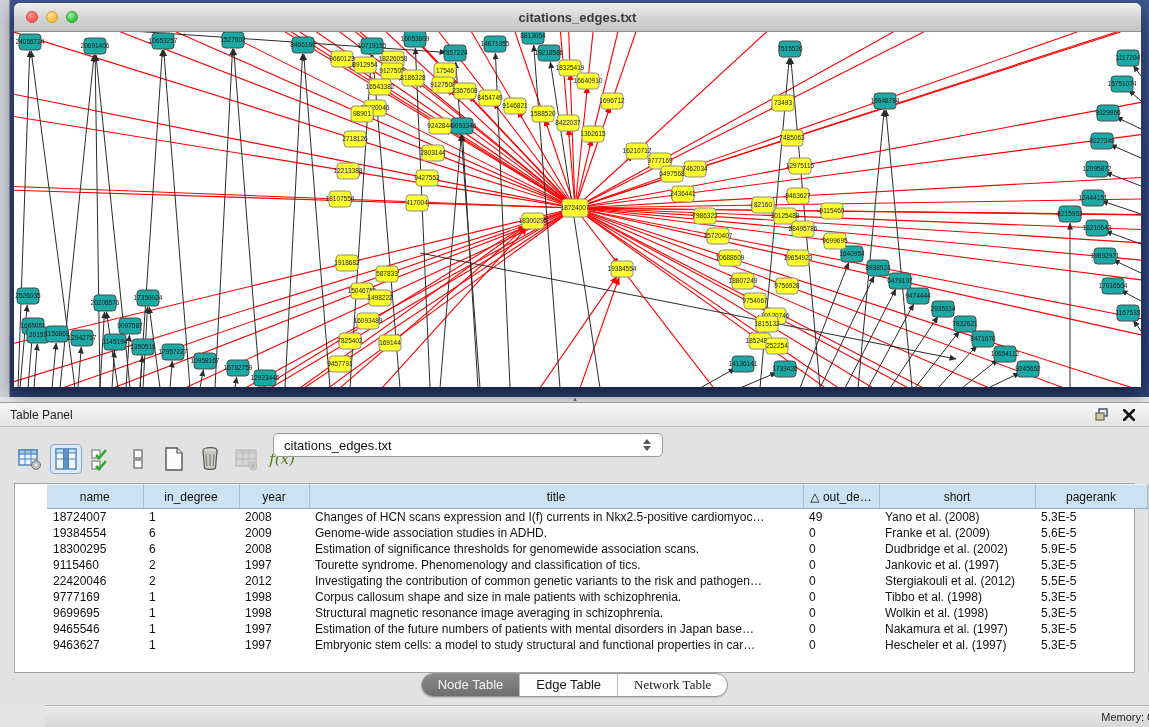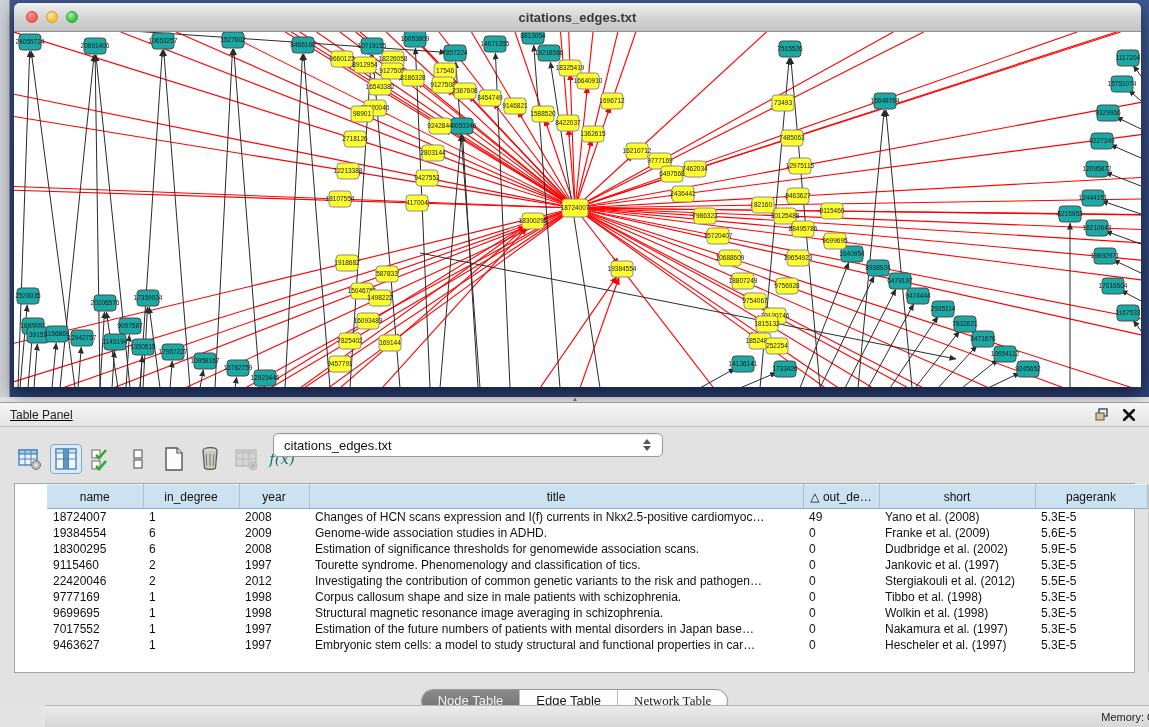--- a/index.html
+++ b/index.html
@@ -23,54 +23,54 @@
   .light.red{background:radial-gradient(circle at 35% 30%,#ff9b94,#f95f57 60%);border:1px solid #ce4840;}
   .light.yellow{background:radial-gradient(circle at 35% 30%,#ffe6a8,#fbbe3e 60%);border:1px solid #d09c2f;}
   .light.green{background:radial-gradient(circle at 35% 30%,#a8efa8,#3ec447 60%);border:1px solid #2f9e38;}
   .win-title{width:100%;text-align:center;font-size:13px;font-weight:bold;color:#3a3a3a;}
   .graph-canvas{position:relative;width:1127px;height:356px;background:#ffffff;overflow:hidden;}
   .graph-canvas svg{display:block;}
   .g-label{font-size:6.5px;fill:#1a1a1a;pointer-events:none;}
   
   .panel-titlebar{position:absolute;left:0;top:402px;width:1149px;height:25px;
     background:linear-gradient(180deg,#f6f6f6,#e4e4e4);border-top:1px solid #9b9b9b;
-    border-bottom:1px solid #c2c2c2;box-sizing:border-box;display:flex;align-items:center;text-decoration:underline;}
+    border-bottom:1px solid #c2c2c2;box-sizing:border-box;display:flex;align-items:center;}
   .panel-title{font-size:12px;color:#222;padding-left:10px;flex:1;}
   .panel-btns{display:flex;align-items:center;gap:14px;padding-right:14px;}
   .panel-btns svg{display:block;}
   .split-grip{position:absolute;left:569px;top:396px;width:12px;height:6px;color:#55607a;
     font-size:7px;line-height:5px;text-align:center;}
   .panel-body{position:absolute;left:0;top:427px;width:1149px;height:278px;background:#e2e2e2;}
   
   .toolbar{position:absolute;left:14px;top:16px;height:32px;display:flex;align-items:center;gap:4px;}
   .tbtn{width:32px;height:30px;background:transparent;border:1px solid transparent;border-radius:4px;
     display:flex;align-items:center;justify-content:center;padding:0;}
   .tbtn.selected{border:1px solid #86a7c8;background:#dfeaf5;border-radius:4px;}
-  .fx{font-family:"DejaVu Serif", serif;font-style:italic;font-size:15px;color:#0f766e;}
+  .fx{font-family:"DejaVu Serif", serif;font-style:italic;font-size:15px;color:#4d7c0f;}
   .combo{position:absolute;left:273px;top:6px;width:390px;height:24px;background:#fff;
     border:1px solid #9a9a9a;border-radius:5px;box-sizing:border-box;display:flex;align-items:center;
     box-shadow:inset 0 1px 2px rgba(0,0,0,.08);}
   .combo-text{flex:1;font-size:13px;color:#111;padding-left:10px;}
   .combo-arrows{width:18px;display:flex;flex-direction:column;align-items:center;gap:2px;padding-right:6px;}
   .arr-up{width:0;height:0;border-left:4px solid transparent;border-right:4px solid transparent;border-bottom:5px solid #555;}
   .arr-dn{width:0;height:0;border-left:4px solid transparent;border-right:4px solid transparent;border-top:5px solid #555;}
   
   .table-wrap{position:absolute;left:14px;top:56px;width:1121px;height:190px;background:#fff;
     border:1px solid #a5a5a5;box-sizing:border-box;display:flex;padding-left:32px;}
   .tbl{border-collapse:collapse;table-layout:fixed;width:1100px;align-self:flex-start;}
   .tbl th{background:#cde2f0;border-right:1px solid #a7c1d4;border-bottom:1px solid #8fb0c4;
     border-top:1px solid #e8f2fa;font-size:12px;font-weight:normal;color:#111;height:21px;
     overflow:hidden;white-space:nowrap;}
   .tbl td{font-size:12px;color:#111;height:16px;padding:0 0 0 6px;overflow:hidden;
     white-space:nowrap;text-overflow:ellipsis;}
   .vscroll{width:15px;height:188px;background:linear-gradient(90deg,#f4f4f4,#ffffff);
     border-left:1px solid #c9c9c9;position:relative;box-sizing:border-box;}
   .vthumb{position:absolute;left:2px;top:22px;width:10px;height:26px;border-radius:6px;background:#b9b9b9;}
   
-  .tabs{position:absolute;left:0;top:262px;width:1149px;display:flex;justify-content:center;}
+  .tabs{position:absolute;left:0;top:246px;width:1149px;display:flex;justify-content:center;}
   .seg{display:inline-flex;border:1px solid #979797;border-radius:13px;overflow:hidden;background:#fdfdfd;
     box-shadow:0 1px 1px rgba(0,0,0,.15);}
   .seg span{padding:3px 16px;font-size:13px;color:#1a1a1a;border-right:1px solid #bcbcbc;}
   .seg span:last-child{border-right:none;font-family:Liberation Serif, serif;}
   .seg span.active{background:linear-gradient(180deg,#8b8b8b,#6e6e6e);color:#f2f2f2;}
   
   .statusbar{position:absolute;left:0;top:705px;width:1149px;height:22px;
     background:linear-gradient(180deg,#ebebeb,#d7d7d7);border-top:1px solid #b2b2b2;
     box-sizing:border-box;display:flex;align-items:center;justify-content:flex-end;gap:6px;padding-right:12px;margin-left:45px;}
   .mem-label{font-size:11px;color:#222;}
@@ -919,21 +919,21 @@
           <tr>
             <td>9699695</td>
             <td>1</td>
             <td>1998</td>
             <td>Structural magnetic resonance image averaging in schizophrenia.</td>
             <td>0</td>
             <td>Wolkin et al. (1998)</td>
             <td>5.3E-5</td>
           </tr>
           <tr>
-            <td>7017552</td>
+            <td>9465546</td>
             <td>1</td>
             <td>1997</td>
             <td>Estimation of the future numbers of patients with mental disorders in Japan base…</td>
             <td>0</td>
             <td>Nakamura et al. (1997)</td>
             <td>5.3E-5</td>
           </tr>
           <tr>
             <td>9463627</td>
             <td>1</td>

